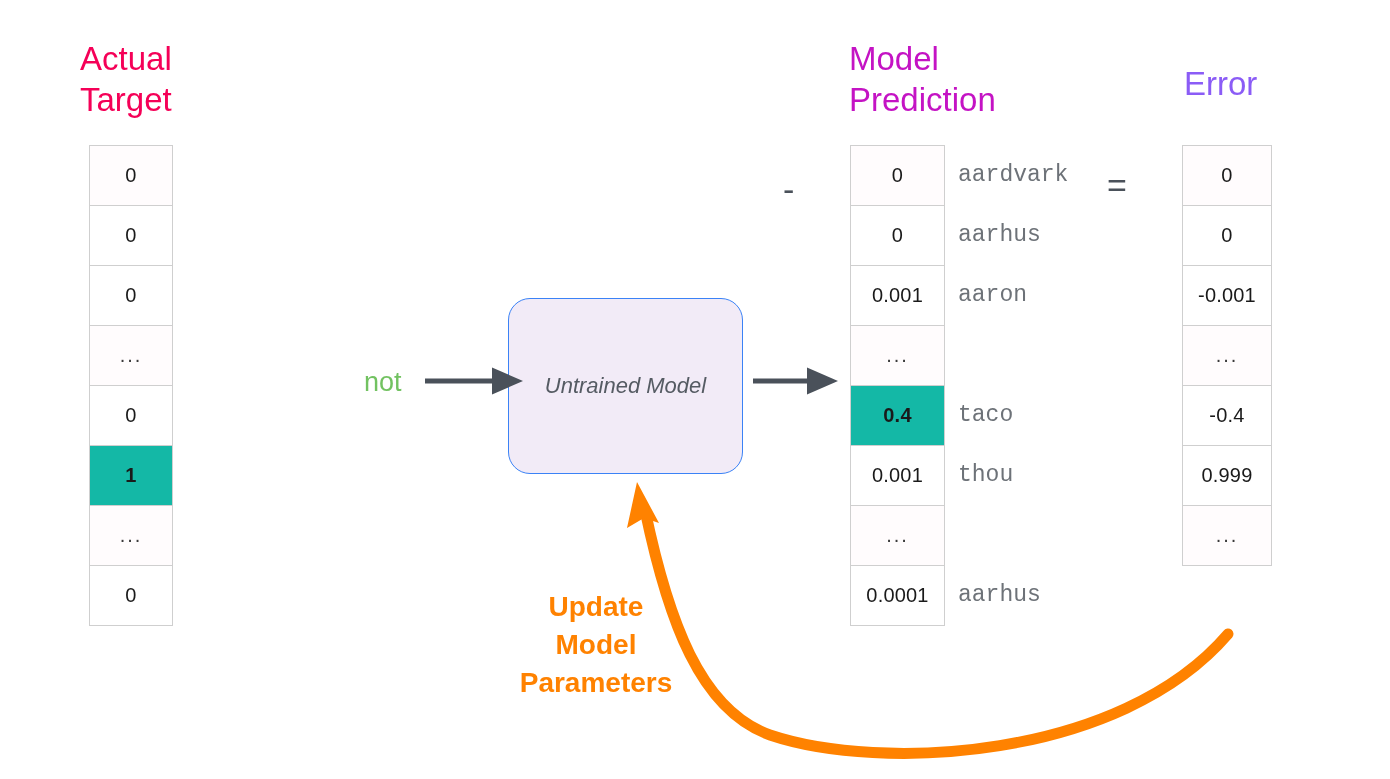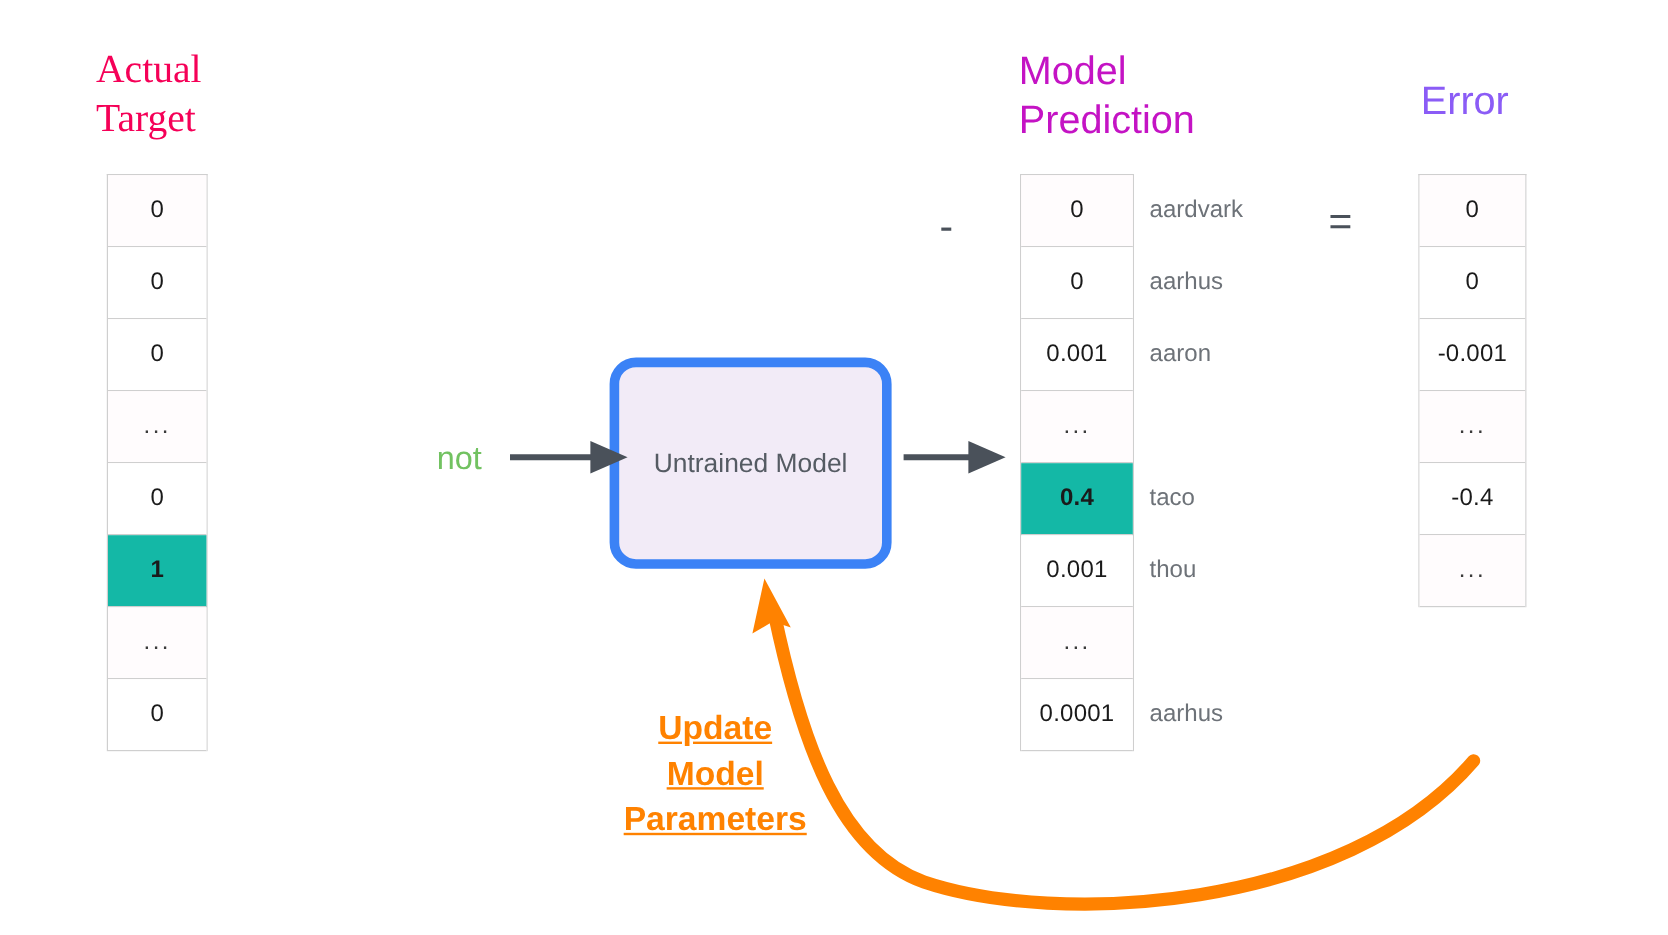--- a/index.html
+++ b/index.html
@@ -23,21 +23,21 @@
   }
 
   
   .col-header {
     position: absolute;
     font-size: 33px;
     line-height: 41px;
     font-weight: 400;
     white-space: pre-line;
   }
-  #hdr-actual   { left: 80px;  top: 38px;  color: #F50057; font-family: Liberation Serif, serif; }
+  #hdr-actual   { left: 80px;  top: 38px;  color: #F50057; }
   #hdr-pred     { left: 849px; top: 38px;  color: #C413C4; }
   #hdr-error    { left: 1184px; top: 63px; color: #8b5cf6; }
 
   
   .vtable {
     position: absolute;
     border: 1px solid #cfcfcf;
     border-bottom: none;
     box-sizing: border-box;
     background: #fffdfe;
@@ -70,38 +70,40 @@
   #pred-labels {
     position: absolute;
     left: 958px;
     top: 145px;
     width: 190px;
   }
   #pred-labels .wlabel {
     height: 60px;
     display: flex;
     align-items: center;
-    font-size: 20px;
+    font-size: 23px;
     color: #6d7278;
+    font-family: Liberation Mono, monospace;
   }
 
   
   #model-box {
     position: absolute;
     left: 508px;
     top: 298px;
     width: 235px;
     height: 176px;
     background: #F2EBF7;
-    border: 8px solid #3b82f6;
+    border: 1px solid #3b82f6;
     border-radius: 22px;
     box-sizing: border-box;
     display: flex;
     align-items: center;
     justify-content: center;
+    font-style: italic;
   }
   #model-box-label {
     font-size: 22px;
     color: #555b63;
   }
 
   
   #input-word {
     position: absolute;
     left: 364px;
@@ -125,21 +127,20 @@
     position: absolute;
     left: 488px;
     top: 588px;
     width: 216px;
     text-align: center;
     font-size: 28px;
     line-height: 38px;
     font-weight: bold;
     color: #FF8200;
     white-space: pre-line;
-    text-decoration: underline;
   }
 
   
   #overlay {
     position: absolute;
     left: 0; top: 0;
     width: 1390px;
     height: 779px;
     pointer-events: none;
   }
@@ -198,20 +199,21 @@
     <div class="wlabel"></div>
     <div class="wlabel">aarhus</div>
   </div>
 
   <div class="vtable" id="tbl-error">
     <div class="vcell">0</div>
     <div class="vcell alt">0</div>
     <div class="vcell alt">-0.001</div>
     <div class="vcell dots">...</div>
     <div class="vcell alt">-0.4</div>
+    <div class="vcell alt">0.999</div>
     <div class="vcell dots">...</div>
   </div>
 
   <div id="update-label">Update
 Model
 Parameters</div>
 
   <svg id="overlay" viewBox="0 0 1390 779">
     <defs>
       <marker id="ah-gray" markerWidth="7" markerHeight="7" refX="1.0" refY="3" orient="auto" markerUnits="strokeWidth">

